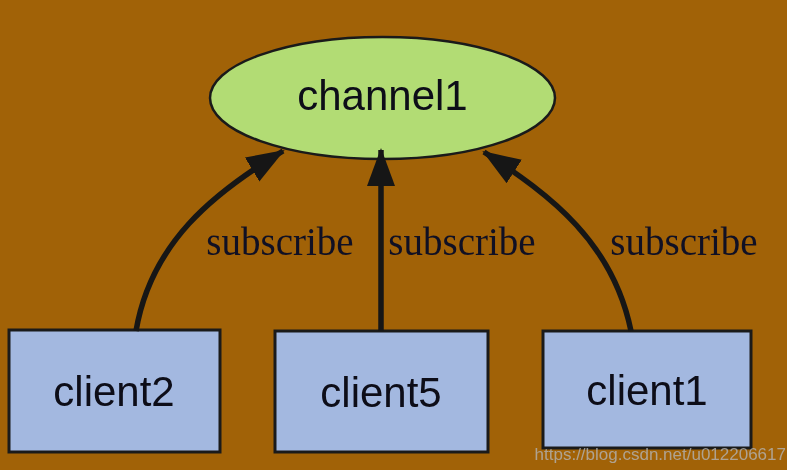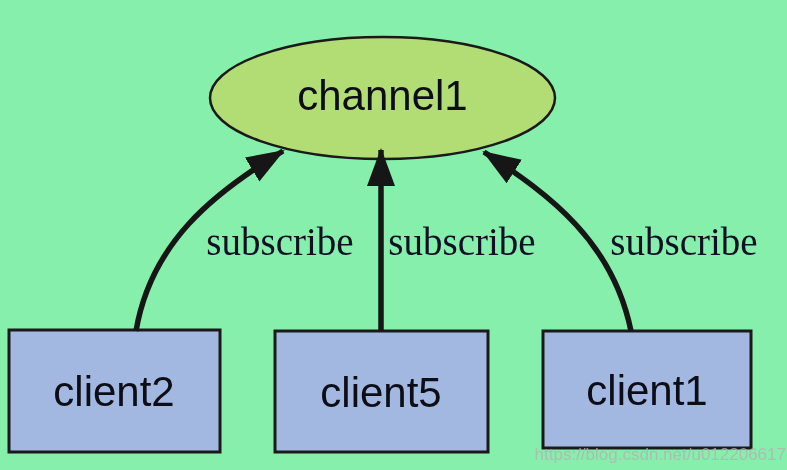--- a/index.html
+++ b/index.html
@@ -4,21 +4,21 @@
 <style>
   html, body {
     margin: 0;
     padding: 0;
     background: #ffffff;
   }
   .canvas {
     position: relative;
     width: 787px;
     height: 470px;
-    background: #86efac;
+    background: #a16207;
     overflow: hidden;
   }
   svg { display: block; }
 
   .node-outline {
     stroke: #1a1a1a;
   }
   .ellipse-node { stroke-width: 2.5px; }
   .rect-node   { stroke-width: 3px; }
 

